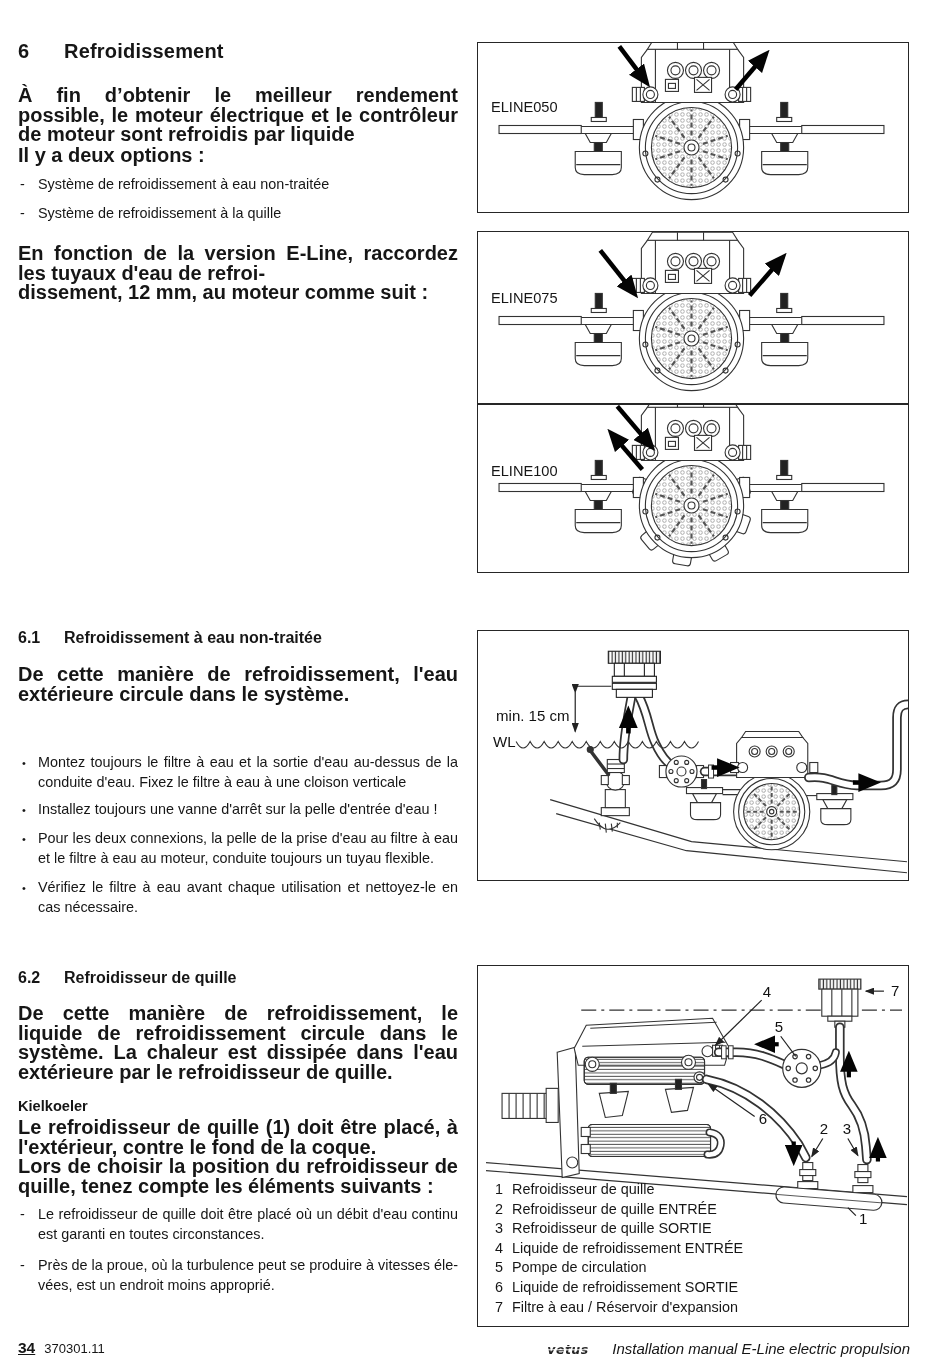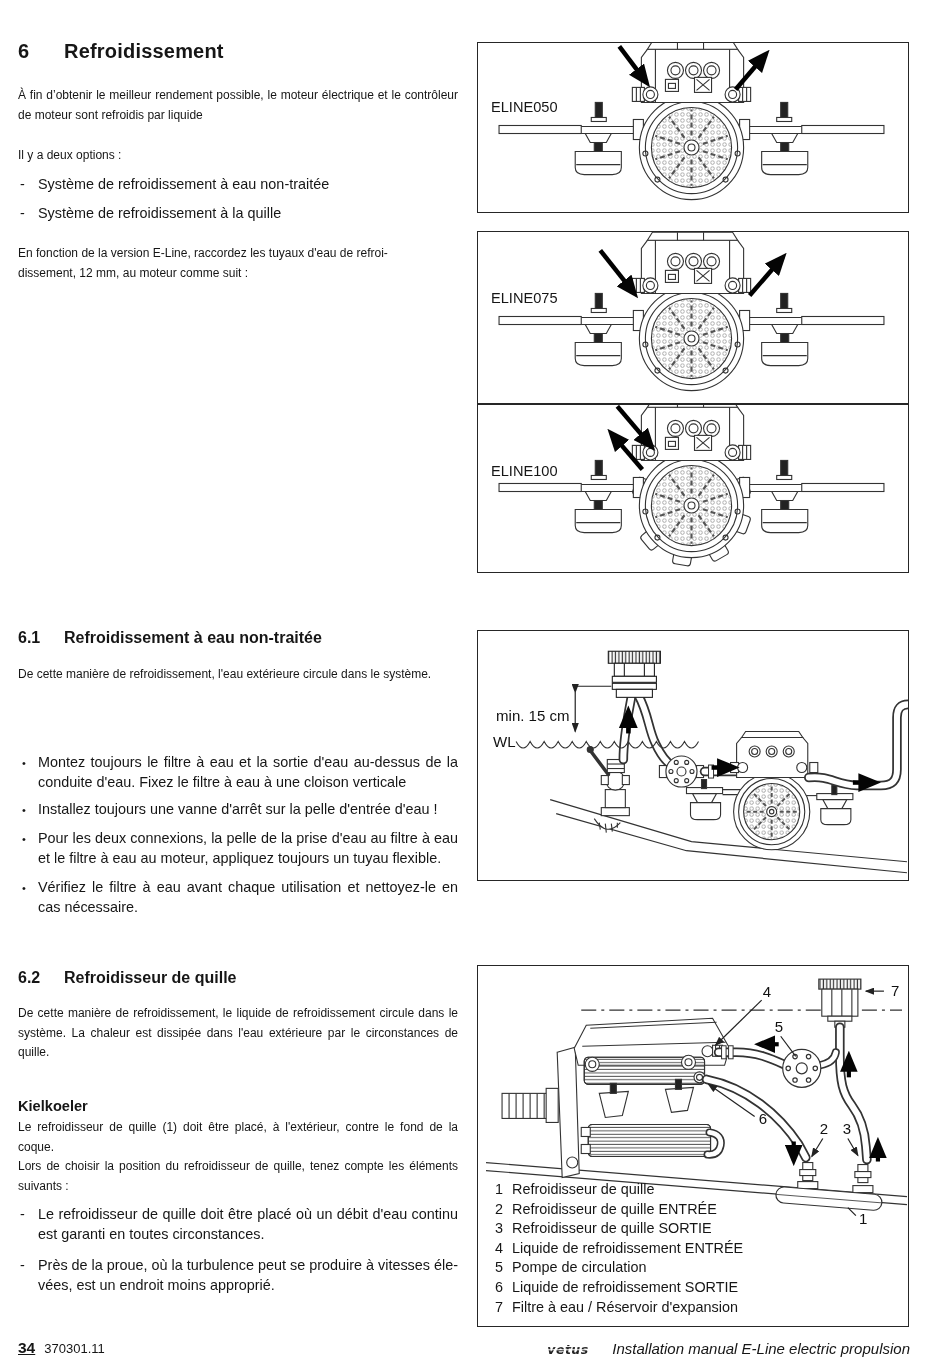--- a/index.html
+++ b/index.html
@@ -2,21 +2,21 @@
 <html><head>
 <meta charset="utf-8">
 <style>
   html,body{margin:0;padding:0;background:#e8e8e8;}
   .page{position:relative;width:950px;height:1369px;background:#ffffff;
         font-family:"Liberation Sans","DejaVu Sans",sans-serif;color:#161616;overflow:hidden;}
   .blk{position:absolute;left:18px;width:440px;}
   .h1{display:flex;font-size:20px;font-weight:700;letter-spacing:.2px;}
   .h2{display:flex;font-size:16px;font-weight:700;}
   .h1 .num,.h2 .num{width:46px;flex:0 0 46px;}
-  .para{font-size:12px;line-height:19.5px;text-align:justify;}
+  .para{font-size:20px;line-height:19.5px;text-align:justify;font-weight:bold;}
   .pre{white-space:pre-line;}
   .sub{font-size:14.6px;font-weight:700;}
   .li{position:relative;padding-left:20px;font-size:14.4px;line-height:19.5px;text-align:justify;}
   .li .mk{position:absolute;left:2px;top:0;}
   .li .mk.dot{font-size:11px;top:1px;left:4px;}
   .figbox{position:absolute;left:477px;width:432px;border:1.4px solid #262626;background:#fff;box-sizing:border-box;}
   .figlabel{position:absolute;left:13px;top:11px;font-size:14.6px;z-index:3;margin-top:45px;}
   .fig-svg{position:absolute;left:0;top:0;width:100%;height:100%;}
   .arr line{stroke:#000;stroke-width:4.5;marker-end:url(#ah);}
   .arr5 line{stroke:#000;stroke-width:4.2;marker-end:url(#ah);}
@@ -158,33 +158,33 @@
     </div>
   </div>
   <div class="blk para" style="top:665px">De cette manière de refroidissement, l'eau extérieure circule dans le système.</div>
   <div class="blk" style="top:753px">
     <div class="li"><span class="mk dot">•</span><span>Montez toujours le filtre à eau et la sortie d'eau au-dessus de la conduite d'eau. Fixez le filtre à eau à une cloison verticale</span></div>
   </div>
   <div class="blk" style="top:800px">
     <div class="li"><span class="mk dot">•</span><span>Installez toujours une vanne d'arrêt sur la pelle d'entrée d'eau !</span></div>
   </div>
   <div class="blk" style="top:829px">
-    <div class="li"><span class="mk dot">•</span><span>Pour les deux connexions, la pelle de la prise d'eau au filtre à eau et le filtre à eau au moteur, appliquez toujours un tuyau flexible.</span></div>
+    <div class="li"><span class="mk dot">•</span><span>Pour les deux connexions, la pelle de la prise d'eau au filtre à eau et le filtre à eau au moteur, conduite toujours un tuyau flexible.</span></div>
   </div>
   <div class="blk" style="top:878px">
     <div class="li"><span class="mk dot">•</span><span>Vérifiez le filtre à eau avant chaque utilisation et nettoyez-le en cas nécessaire.</span></div>
   </div>
 
   <div class="blk" style="top:969px">
     <div class="h2">
       <span class="num">6.2</span>
       <span>Refroidisseur de quille</span>
     </div>
   </div>
-  <div class="blk para" style="top:1004px">De cette manière de refroidissement, le liquide de refroidissement circule dans le système. La chaleur est dissipée dans l'eau extérieure par le circonstances de quille.</div>
+  <div class="blk para" style="top:1004px">De cette manière de refroidissement, le liquide de refroidissement circule dans le système. La chaleur est dissipée dans l'eau extérieure par le refroidisseur de quille.</div>
   <div class="blk sub" style="top:1098px">Kielkoeler</div>
   <div class="blk para" style="top:1118px">Le refroidisseur de quille (1) doit être placé, à l'extérieur, contre le fond de la coque.</div>
   <div class="blk para" style="top:1157px">Lors de choisir la position du refroidisseur de quille, tenez compte les éléments suivants :</div>
   <div class="blk" style="top:1205px">
     <div class="li"><span class="mk">-</span><span>Le refroidisseur de quille doit être placé où un débit d'eau continu est garanti en toutes circonstances.</span></div>
   </div>
   <div class="blk" style="top:1256px">
     <div class="li pre" style="padding-left:0"><span class="mk">-</span><span style="display:block;padding-left:20px">Près de la proue, où la turbulence peut se produire à vitesses éle-
 vées, est un endroit moins approprié.</span></div>
   </div>

